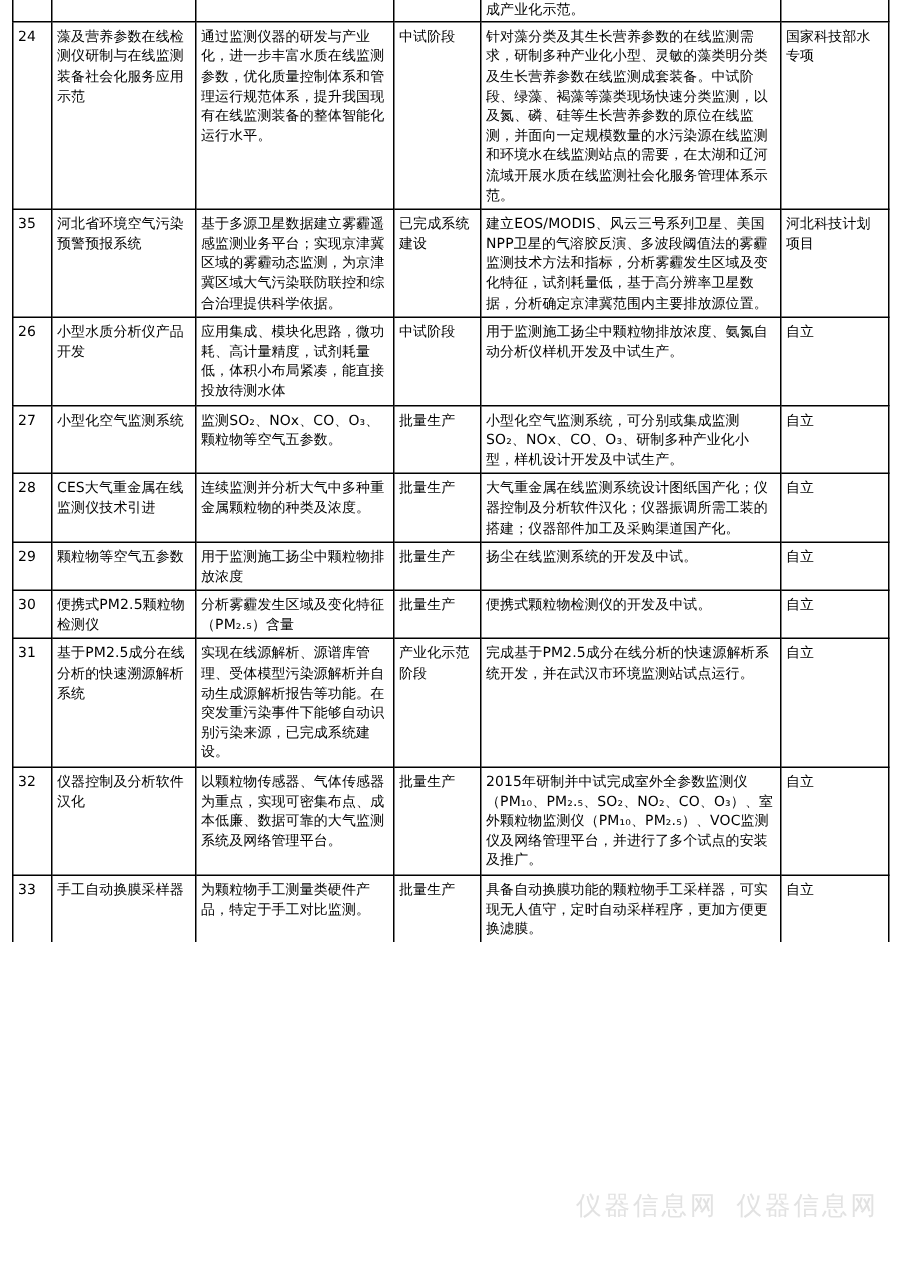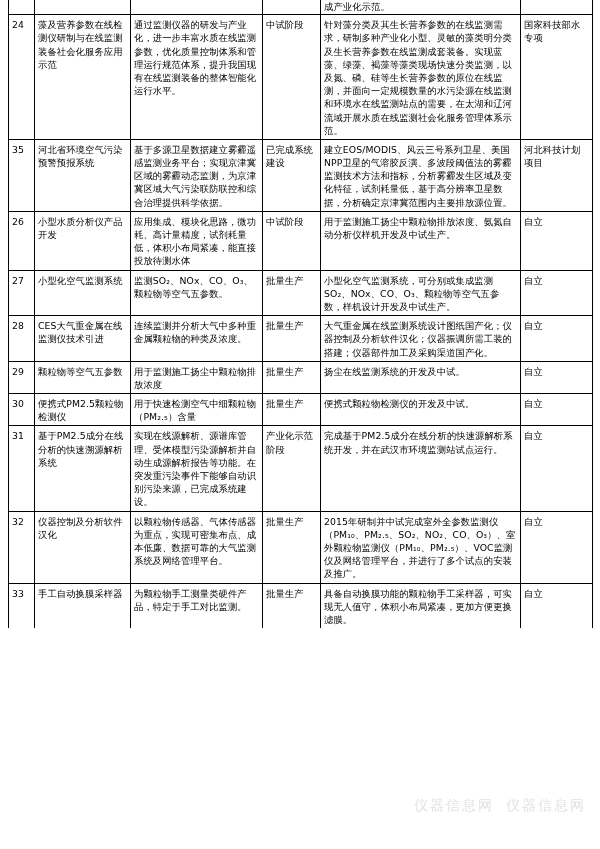--- a/index.html
+++ b/index.html
@@ -68,21 +68,21 @@
   
   tr.clipped td {
     border-bottom: none;
   }
 
   
   .watermark {
     position: absolute;
     right: 14px;
     bottom: 34px;
-    font-size: 14px;
+    font-size: 17px;
     color: #e2e2e2;
     letter-spacing: 2px;
     font-family: "DejaVu Sans", "Liberation Sans", sans-serif;
     pointer-events: none;
     user-select: none;
     white-space: nowrap;
   }
   .watermark .wm2 { margin-left: 12px; }
 </style>
 </head>
@@ -106,21 +106,21 @@
         <td class="stage empty-partial"></td>
         <td>成产业化示范。</td>
         <td class="src empty-partial"></td>
       </tr>
 
       <tr>
         <td class="num">24</td>
         <td>藻及营养参数在线检测仪研制与在线监测装备社会化服务应用示范</td>
         <td>通过监测仪器的研发与产业化，进一步丰富水质在线监测参数，优化质量控制体系和管理运行规范体系，提升我国现有在线监测装备的整体智能化运行水平。</td>
         <td class="stage">中试阶段</td>
-        <td>针对藻分类及其生长营养参数的在线监测需求，研制多种产业化小型、灵敏的藻类明分类及生长营养参数在线监测成套装备。实现蓝藻、绿藻、褐藻等藻类现场快速分类监测，以及氮、磷、硅等生长营养参数的原位在线监测，并面向一定规模数量的水污染源在线监测和环境水在线监测站点的需要，在太湖和辽河流域开展水质在线监测社会化服务管理体系示范。</td>
+        <td>针对藻分类及其生长营养参数的在线监测需求，研制多种产业化小型、灵敏的藻类明分类及生长营养参数在线监测成套装备。中试阶段、绿藻、褐藻等藻类现场快速分类监测，以及氮、磷、硅等生长营养参数的原位在线监测，并面向一定规模数量的水污染源在线监测和环境水在线监测站点的需要，在太湖和辽河流域开展水质在线监测社会化服务管理体系示范。</td>
         <td class="src">国家科技部水专项</td>
       </tr>
 
       <tr>
         <td class="num">35</td>
         <td>河北省环境空气污染预警预报系统</td>
         <td>基于多源卫星数据建立雾霾遥感监测业务平台；实现京津冀区域的雾霾动态监测，为京津冀区域大气污染联防联控和综合治理提供科学依据。</td>
         <td class="stage">已完成系统建设</td>
         <td>建立EOS/MODIS、风云三号系列卫星、美国NPP卫星的气溶胶反演、多波段阈值法的雾霾监测技术方法和指标，分析雾霾发生区域及变化特征，试剂耗量低，基于高分辨率卫星数据，分析确定京津冀范围内主要排放源位置。</td>
         <td class="src">河北科技计划项目</td>
@@ -133,21 +133,21 @@
         <td class="stage">中试阶段</td>
         <td>用于监测施工扬尘中颗粒物排放浓度、氨氮自动分析仪样机开发及中试生产。</td>
         <td class="src">自立</td>
       </tr>
 
       <tr>
         <td class="num">27</td>
         <td>小型化空气监测系统</td>
         <td>监测SO₂、NOx、CO、O₃、颗粒物等空气五参数。</td>
         <td class="stage">批量生产</td>
-        <td>小型化空气监测系统，可分别或集成监测SO₂、NOx、CO、O₃、颗粒物等空气五参数，样机设计开发及中试生产。</td>
+        <td>小型化空气监测系统，可分别或集成监测SO₂、NOx、CO、O₃、研制多种产业化小型，样机设计开发及中试生产。</td>
         <td class="src">自立</td>
       </tr>
 
       <tr>
         <td class="num">28</td>
         <td>CES大气重金属在线监测仪技术引进</td>
         <td>连续监测并分析大气中多种重金属颗粒物的种类及浓度。</td>
         <td class="stage">批量生产</td>
         <td>大气重金属在线监测系统设计图纸国产化；仪器控制及分析软件汉化；仪器振调所需工装的搭建；仪器部件加工及采购渠道国产化。</td>
         <td class="src">自立</td>
@@ -158,21 +158,21 @@
         <td>颗粒物等空气五参数</td>
         <td>用于监测施工扬尘中颗粒物排放浓度</td>
         <td class="stage">批量生产</td>
         <td>扬尘在线监测系统的开发及中试。</td>
         <td class="src">自立</td>
       </tr>
 
       <tr>
         <td class="num">30</td>
         <td>便携式PM2.5颗粒物检测仪</td>
-        <td>用于快速检测空气中细颗粒物（PM₂.₅）含量</td>
+        <td>分析雾霾发生区域及变化特征（PM₂.₅）含量</td>
         <td class="stage">批量生产</td>
         <td>便携式颗粒物检测仪的开发及中试。</td>
         <td class="src">自立</td>
       </tr>
 
       <tr>
         <td class="num">31</td>
         <td>基于PM2.5成分在线分析的快速溯源解析系统</td>
         <td>实现在线源解析、源谱库管理、受体模型污染源解析并自动生成源解析报告等功能。在突发重污染事件下能够自动识别污染来源，已完成系统建设。</td>
         <td class="stage">产业化示范阶段</td>
@@ -187,21 +187,21 @@
         <td class="stage">批量生产</td>
         <td>2015年研制并中试完成室外全参数监测仪（PM₁₀、PM₂.₅、SO₂、NO₂、CO、O₃）、室外颗粒物监测仪（PM₁₀、PM₂.₅）、VOC监测仪及网络管理平台，并进行了多个试点的安装及推广。</td>
         <td class="src">自立</td>
       </tr>
 
       <tr class="clipped">
         <td class="num">33</td>
         <td>手工自动换膜采样器</td>
         <td>为颗粒物手工测量类硬件产品，特定于手工对比监测。</td>
         <td class="stage">批量生产</td>
-        <td>具备自动换膜功能的颗粒物手工采样器，可实现无人值守，体积小布局紧凑，更加方便更换滤膜。</td>
+        <td>具备自动换膜功能的颗粒物手工采样器，可实现无人值守，定时自动采样程序，更加方便更换滤膜。</td>
         <td class="src">自立</td>
       </tr>
     </tbody>
   </table>
 
   <div class="watermark">
     <span>仪器信息网</span><span class="wm2">仪器信息网</span>
   </div>
 </div>
 

